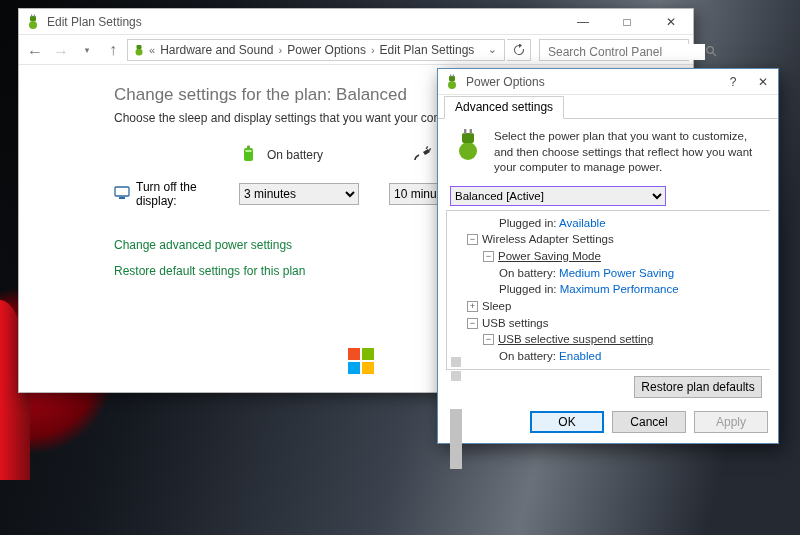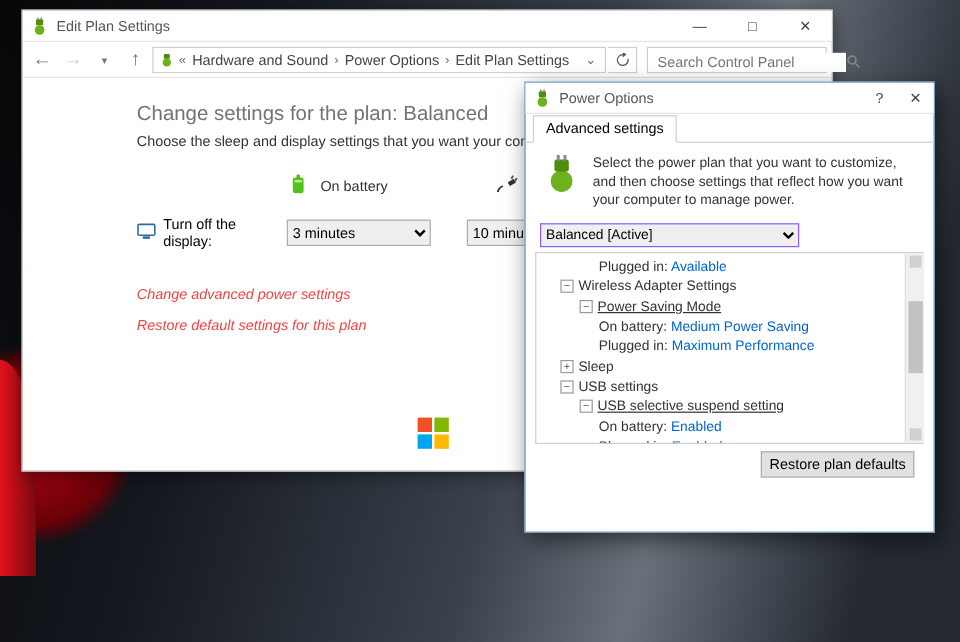--- a/index.html
+++ b/index.html
@@ -34,37 +34,37 @@
   .heading { color:#737373; font-size:17px; font-weight:400; }
   .subtext { color:#333; font-size:12px; margin:6px 0 18px; }
   .colhdrs { display:flex; margin-left:125px; gap:90px; font-size:12px; color:#333; align-items:center; }
   .hdr { display:flex; align-items:center; gap:8px; }
   .battery-icon svg, .plug-icon svg { width:20px; height:20px; }
   .row { display:flex; align-items:center; margin-top:14px; font-size:12px; }
   .row .lbl { width:125px; display:flex; align-items:center; gap:6px; }
   .row select { width:120px; height:22px; font-size:12px; border:1px solid #adadad; background:#efefef; }
   .row .sel2 { margin-left:30px; width:80px; }
   .linklist { margin-top:30px; font-size:12px; }
-  .linklist div { color:#ef4444; margin-bottom:12px; cursor:pointer;font-style:italic; }
+  .linklist div { color:#15803d; margin-bottom:12px; cursor:pointer; }
   .footer-logo { position:absolute; left:50%; bottom:18px; transform:translateX(-8px); }
   .mslogo { display:grid; grid-template-columns:12px 12px; grid-template-rows:12px 12px; gap:2px; }
   .mslogo span:nth-child(1){background:#f25022;} .mslogo span:nth-child(2){background:#7fba00;}
   .mslogo span:nth-child(3){background:#00a4ef;} .mslogo span:nth-child(4){background:#ffb900;}
 
   
   .dlg { position:absolute; left:437px; top:68px; width:342px; height:376px; background:#fff; border:1px solid #5b8bb4; box-shadow:4px 6px 18px rgba(0,0,0,.55); }
   .dlg .titlebar { background:#fff; }
   .dlg .titlebar .winbtn { width:30px; }
   .tabstrip { height:24px; border-bottom:1px solid #cfcfcf; display:flex; align-items:flex-start; padding-left:6px; font-size:12px; }
   .tab { border:1px solid #cfcfcf; border-bottom:1px solid #fff; background:#fff; padding:3px 10px 4px; position:relative; top:1px; }
   .dlgbody { padding:6px 8px 0 8px; font-size:11.5px; color:#333; }
   .desc { display:flex; gap:10px; padding:4px 6px 8px 6px; line-height:1.35; }
   .desc .dicon { width:32px; height:32px; flex:0 0 32px; }
   .plan-select { width:216px; height:20px; font-size:11.5px; border:1px solid #8b5cf6; margin:2px 0 4px 4px; }
-  .treewrap { border:1px solid #cfcfcf; border-right:0; height:160px; display:flex; }
+  .treewrap { border:1px solid #cfcfcf; border-right:0; height:160px; display:flex;flex-direction:column; }
   .tree { flex:1; padding:4px 2px; overflow:hidden; font-size:11.5px; line-height:1.45; }
   .tree .indent1{padding-left:18px;} .tree .indent2{padding-left:34px;text-decoration:underline;} .tree .indent3{padding-left:50px;}
   .expander { display:inline-block; width:11px; height:11px; border:1px solid #9a9a9a; font-size:9px; line-height:9px; text-align:center; margin-right:4px; color:#555; background:#fff; vertical-align:1px; }
   .val { color:#0066cc; }
   .scrollbar { width:16px; background:#f0f0f0; border-left:1px solid #dedede; position:relative; }
   .scrollbar::before,.scrollbar::after{content:"";position:absolute;left:3px;width:10px;height:10px;background:#d0d0d0;}
   .scrollbar::before{top:2px;} .scrollbar::after{bottom:2px;}
   .thumb { position:absolute; left:2px; top:40px; width:12px; height:60px; background:#c2c2c2; }
   .restorebtn { float:right; margin:6px 8px 0 0; }
   .btnrow { position:absolute; right:10px; bottom:10px; display:flex; gap:8px; }
@@ -245,13 +245,18 @@
 
       </div>
       <div class="scrollbar">
           <div class="thumb"></div>
         </div>
     </div>
 
     <button class="bigbtn restorebtn">Restore plan defaults</button>
   </div>
 
+  <div class="btnrow">
+    <button class="btn primary">OK</button>
+    <button class="btn">Cancel</button>
+    <button class="btn disabled">Apply</button>
+  </div>
 </div>
 
 </body></html>

